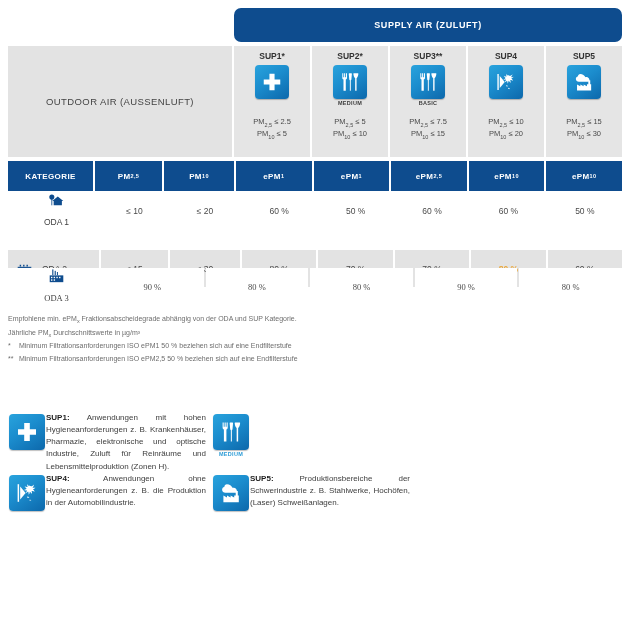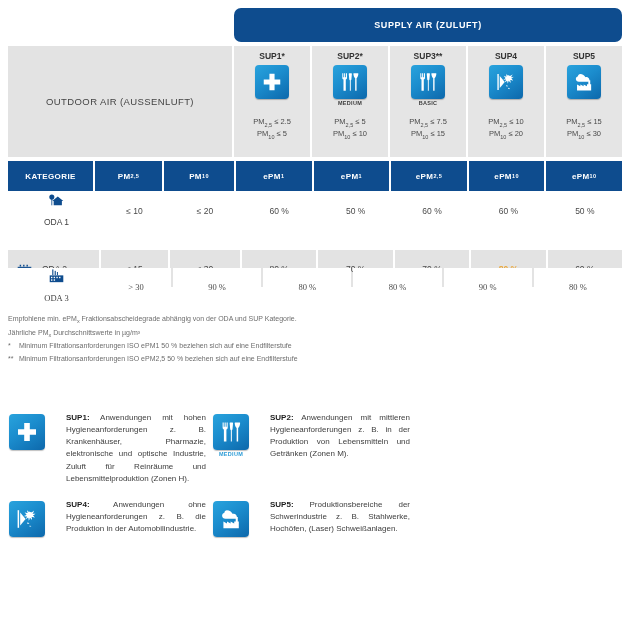--- a/index.html
+++ b/index.html
@@ -82,28 +82,28 @@
   
   .footnotes{position:absolute;left:8px;top:313px;width:470px;
     font-size:7px;color:#6d6d6d;line-height:1.85;}
   .footnotes div{white-space:nowrap;}
   sub{font-size:5.5px;}
   .fn-mark{display:inline-block;min-width:9px;}
 
   
   .legend{position:absolute;left:8px;top:412px;width:614px;}
   .legend-row{display:flex;gap:0px;}
-  .legend-item{width:204px;display:flex;gap:20px;padding-right:6px;box-sizing:border-box;}
+  .legend-item{width:204px;display:flex;gap:0;padding-right:6px;box-sizing:border-box;}
   .legend-icon{width:38px;flex:0 0 38px;display:flex;flex-direction:column;align-items:center;padding-top:2px;}
   .legend-text{
     font-size:8px;color:#3d3d3d;line-height:1.52;text-align:justify;
     -webkit-hyphens:auto;hyphens:auto;
   }
   .legend-text b{color:#1d1d1d;}
-  .legend-row2{margin-top:14px;}
+  .legend-row2{}
 </style>
 </head>
 <body>
 
 <div class="page">
 
   <div class="supply-band darkblue">SUPPLY AIR (ZULUFT)</div>
 
   <div class="outdoor-block grey">OUTDOOR AIR (AUSSENLUFT)</div>
 
@@ -265,21 +265,20 @@
            <rect x="8.0" y="12.4" width="2.0" height="2.0"></rect>
            <rect x="11.8" y="12.4" width="2.0" height="2.0"></rect>
            <rect x="15.6" y="12.4" width="2.0" height="2.0"></rect>
            <rect x="4.2" y="16.0" width="2.0" height="2.0"></rect>
            <rect x="8.0" y="16.0" width="2.0" height="2.0"></rect>
          </g>
        </svg>
           </span>
           <span class="katlabel">ODA 3</span>
         </div>
-        <div class="cell c-pm2">&gt; 30</div>
         <div class="cell c-ep">90 %</div>
         <div class="cell c-ep">80 %</div>
         <div class="cell c-ep">80 %</div>
         <div class="cell c-ep">90 %</div>
         <div class="cell c-ep">80 %</div>
       </div>
     </div>
 
   <div class="footnotes" id="footnotes">
       <div>Empfohlene min. ePM<sub>x</sub> Fraktionsabscheidegrade abhängig von der ODA und SUP Kategorie.</div>
@@ -304,21 +303,20 @@
           <div class="legend-icon">
             <div class="tile big">
               <svg width="24" height="24" viewBox="0 0 24 24">
          <path fill="#ffffff" d="M3.6 2.5h1.1v4.2h.9V2.5h1.1v4.2h.9V2.5h1.1v5.2c0 .9-.5 1.5-1.3 1.7V21.5H4.9V9.4c-.8-.2-1.3-.8-1.3-1.7z"></path>
          <path fill="#ffffff" d="M11.2 2.5h2.3c.35 0 .6.3.55.65l-.55 6.1c-.05.5-.3.8-.65.9V21.5h-1.0V10.15c-.35-.1-.6-.4-.65-.9l-.55-6.1c-.05-.35.2-.65.55-.65z"></path>
          <path fill="#ffffff" d="M16.1 2.5h4.6c.3 0 .5.25.45.55-.25 2.4-.95 4.3-2.0 4.9V21.5h-1.5V7.95c-1.05-.6-1.75-2.5-2.0-4.9-.05-.3.15-.55.45-.55z"></path>
        </svg>
             </div>
             <div class="tile-cap">MEDIUM</div>
           </div>
-          <div class="legend-text"><b>SUP2:</b><span> Anwendungen mit mittleren Hygieneanforderungen z. B. in der Produktion von Lebensmitteln und Getränken (Zonen M).</span></div>
         </div>
       </div>
       <div class="legend-row legend-row2">
         <div class="legend-item">
           <div class="legend-icon">
             <div class="tile big">
               <svg width="24" height="24" viewBox="0 0 24 24">
          <path fill="#ffffff" d="M2.6 3.2h1.5v17.6H2.6z"></path>
          <path fill="#ffffff" d="M5.2 5.4 10.6 12 5.2 18.6z"></path>
          <path fill="#ffffff" d="M13.6 4.2c1.3.7 2.2 1.2 3.3 1.0.9-.2 1.5-.9 2.2-1.6-.2 1.2-.7 2.2-1.6 2.9 1.0.4 1.9.3 2.9-.1-.6 1.0-1.5 1.6-2.6 1.9 1.0.6 1.5 1.4 1.9 2.5-1.0-.7-2.0-1.0-3.1-.8.5 1.0.5 2.0.2 3.1-.4-1.1-1.0-1.9-2.0-2.4.0 1.2-.4 2.2-1.2 3.1.2-1.2.1-2.3-.5-3.3-.7.9-1.6 1.4-2.7 1.7.9-.8 1.5-1.7 1.6-2.9-1.1.3-2.1.2-3.1-.3 1.1-.2 2.0-.6 2.7-1.5-.9-.5-1.5-1.2-1.9-2.2 1.0.6 1.9.8 3.0.6-.5-.9-.7-1.8-.6-2.9.4 1.0 1.0 1.8 1.9 2.3z"></path>

